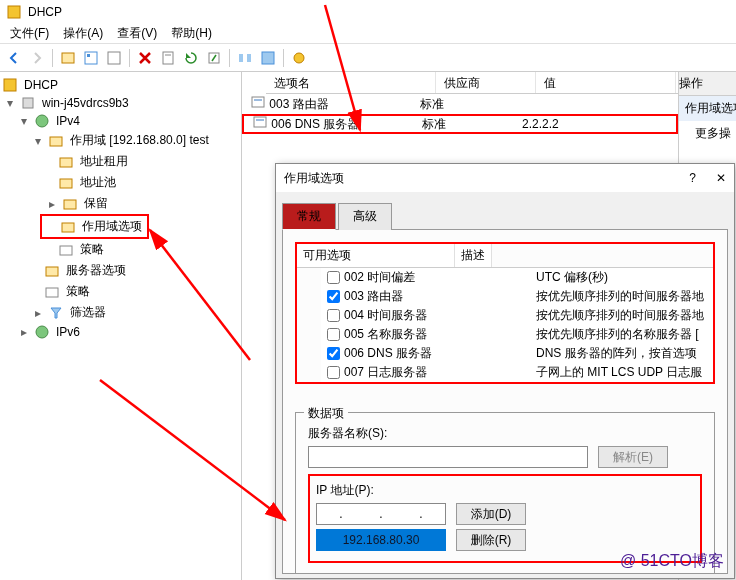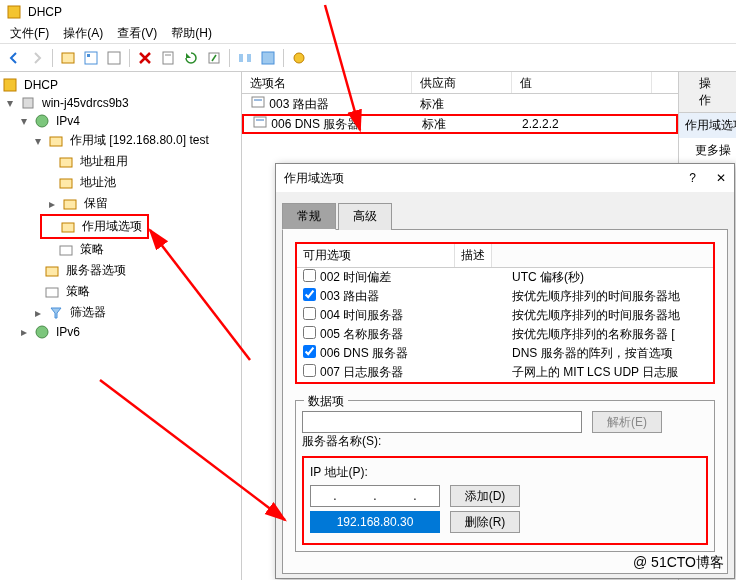--- a/index.html
+++ b/index.html
@@ -12,55 +12,55 @@
 .t-btn { width: 20px; height: 20px; display: flex; align-items: center; justify-content: center; border: 1px solid transparent; }
 .t-sep { width: 1px; height: 18px; background: #ccc; margin: 0 2px; }
 .main { display: flex; height: calc(580px - 24px - 20px - 28px); }
 .tree { width: 242px; border-right: 1px solid #ccc; padding: 4px 2px; overflow: hidden; }
 .tree-item { display: flex; align-items: center; gap: 4px; padding: 1px 0; white-space: nowrap; }
 .tree-exp { width: 12px; text-align: center; color: #666; cursor: pointer; }
 .tree-icon { width: 16px; height: 16px; display: inline-block; }
 .tree-label { padding: 1px 2px; }
 .hl-box { border: 2px solid red; padding: 1px 3px; }
 .list-pane { flex: 1; position: relative; }
-.list-header { display: flex; border-bottom: 1px solid #ccc; height: 22px; }
+.list-header { display: flex; border-bottom: 1px solid #ccc; height: 22px; margin-left: 24px; }
 .list-header > div { padding: 3px 8px; border-right: 1px solid #e5e5e5; }
 .list-row { display: flex; height: 20px; align-items: center; }
 .list-row > div { padding: 1px 8px; }
 .col-name { width: 170px; }
 .col-vendor { width: 100px; }
 .col-value { width: 140px; }
 .right-pane { width: 58px; border-left: 1px solid #ccc; }
-.right-head { background: #f0f0f0; padding: 3px 20px; border-bottom: 1px solid #ccc; }
+.right-head { background: #f0f0f0; padding: 3px 0; border-bottom: 1px solid #ccc; }
 .right-item { padding: 4px 6px; color: #0066cc; white-space: nowrap; }
 .row-hl { border: 2px solid red; }
 .dialog { position: absolute; left: 275px; top: 163px; width: 460px; height: 416px; background: #f0f0f0; border: 1px solid #888; box-shadow: 2px 2px 8px rgba(0,0,0,0.3); }
 .dlg-title { height: 28px; background: #fff; display: flex; align-items: center; padding: 0 8px; justify-content: space-between; }
 .dlg-title-right { display: flex; gap: 20px; }
 .dlg-body { padding: 10px 6px 6px 6px; height: calc(100% - 28px); background: #f0f0f0; }
 .tab-strip { display: flex; border-bottom: 1px solid #999; }
 .tab { padding: 4px 14px; border: 1px solid #999; border-bottom: none; margin-right: 2px; background: #e8e8e8; position: relative; top: 1px; }
-.tab.active { background: #a3a3a3; border-bottom: 1px solid #fcfcfc; text-align: center; }
+.tab.active { background: #b91c1c; border-bottom: 1px solid #fcfcfc; text-align: center; }
 .tab-content { border: 1px solid #999; border-top: none; background: #fcfcfc; padding: 12px; height: calc(100% - 26px); overflow: hidden; }
 .options-box { border: 2px solid red; padding: 0; }
 .options-header { display: flex; border-bottom: 1px solid #ccc; }
 .options-header > div { padding: 3px 6px; background: #fff; border-right: 1px solid #e0e0e0; }
 .opt-col1 { width: 158px; }
-.opt-row { display: flex; align-items: flex-start; padding: 1px 6px; gap: 4px; background: #fff; }
+.opt-row { display: flex; align-items: center; padding: 1px 6px; gap: 4px; background: #fff; margin-left: 24px; }
 .opt-row input[type=checkbox] { margin: 0; }
 .opt-row .lbl { width: 188px; }
-.fieldset { border: 1px solid #999; margin-top: 16px; padding: 6px; position: relative; }
+.fieldset { border: 1px solid #999; margin-top: 28px; padding: 12px; position: relative; }
 .fieldset-title { position: absolute; top: -8px; left: 8px; background: #fcfcfc; padding: 0 4px; }
 .txt-input { width: 280px; height: 22px; border: 1px solid #888; background: #fff; padding: 2px 4px; }
 .btn { width: 70px; height: 22px; border: 1px solid #999; background: #e8e8e8; text-align: center; line-height: 20px; }
 .ip-group { border: 2px solid red; padding: 6px; margin-top: 6px; }
 .ip-row { display: flex; align-items: center; gap: 10px; margin-bottom: 4px; }
 .ip-input { width: 130px; height: 22px; border: 1px solid #888; background: #fff; display: flex; align-items: center; justify-content: space-around; padding: 0 4px; }
-.ip-input.sel { background: #0078d7; color: #ffffff; border: 1px solid #0078d7; }
-.watermark { position: absolute; right: 12px; bottom: 8px; color: #000000; font-size: 14px; }
+.ip-input.sel { background: #0078d7; color: #0f172a; border: 1px solid #0078d7; }
+.watermark { position: absolute; right: 12px; bottom: 8px; color: #4c1d95; font-size: 16px; }
 .arrow { position: absolute; pointer-events: none; }
 svg.icon { width: 16px; height: 16px; }
 </style>
 </head>
 <body>
 
 <div class="titlebar">
   <svg class="icon">
       <rect x="2" y="2" width="12" height="12" fill="#f4c430" stroke="#c08000"></rect>
     </svg>
@@ -313,25 +313,25 @@
             <div class="opt-row">
               <input type="checkbox" style="">
               <span class="lbl">007 日志服务器</span>
               <span>子网上的 MIT LCS UDP 日志服</span>
             </div>
           </div>
       </div>
 
       <div class="fieldset">
         <div class="fieldset-title">数据项</div>
+        <div>服务器名称(S):</div>
         <div style="display:flex;gap:10px;margin-top:4px;align-items:center">
           <input class="txt-input" style="">
           <div class="btn" style="color:#888">解析(E)</div>
         </div>
-        <div>服务器名称(S):</div>
 
         <div class="ip-group">
           <div style="margin-bottom:4px">IP 地址(P):</div>
           <div class="ip-row">
             <div class="ip-input">
                 <span>.</span>
                 <span>.</span>
                 <span>.</span>
               </div>
             <div class="btn">添加(D)</div>

